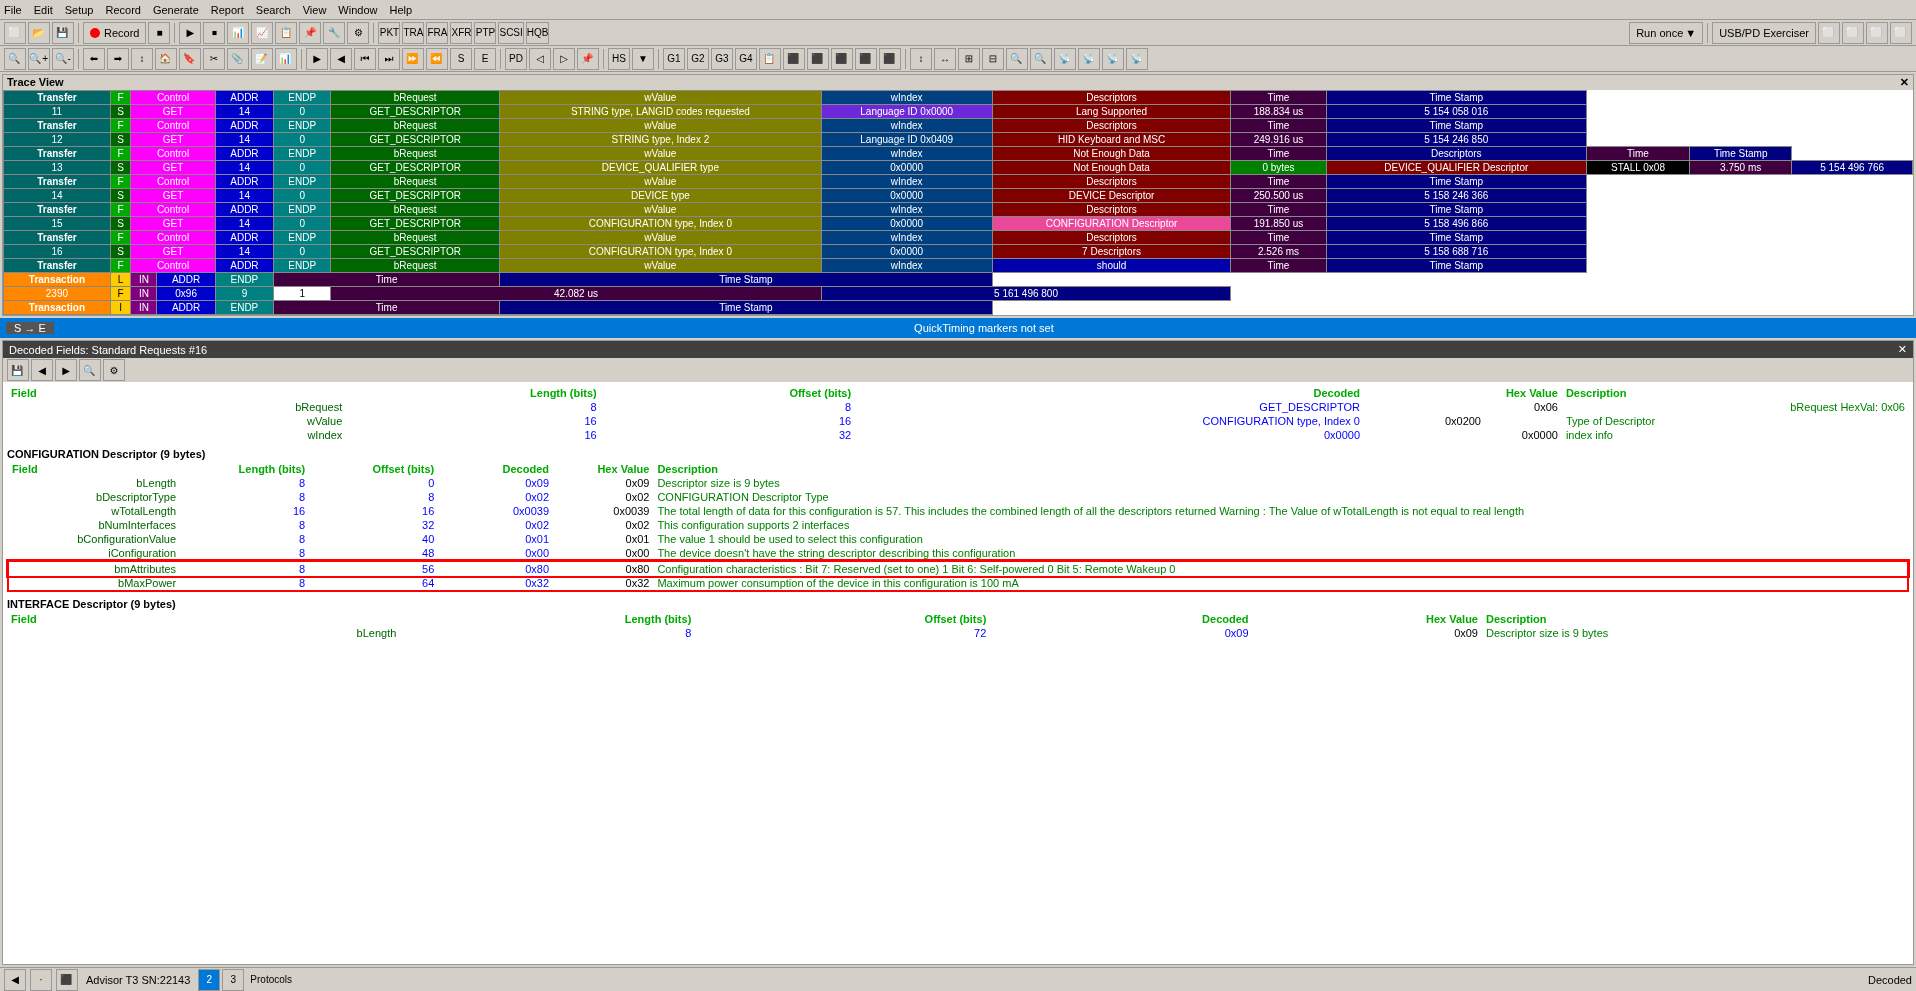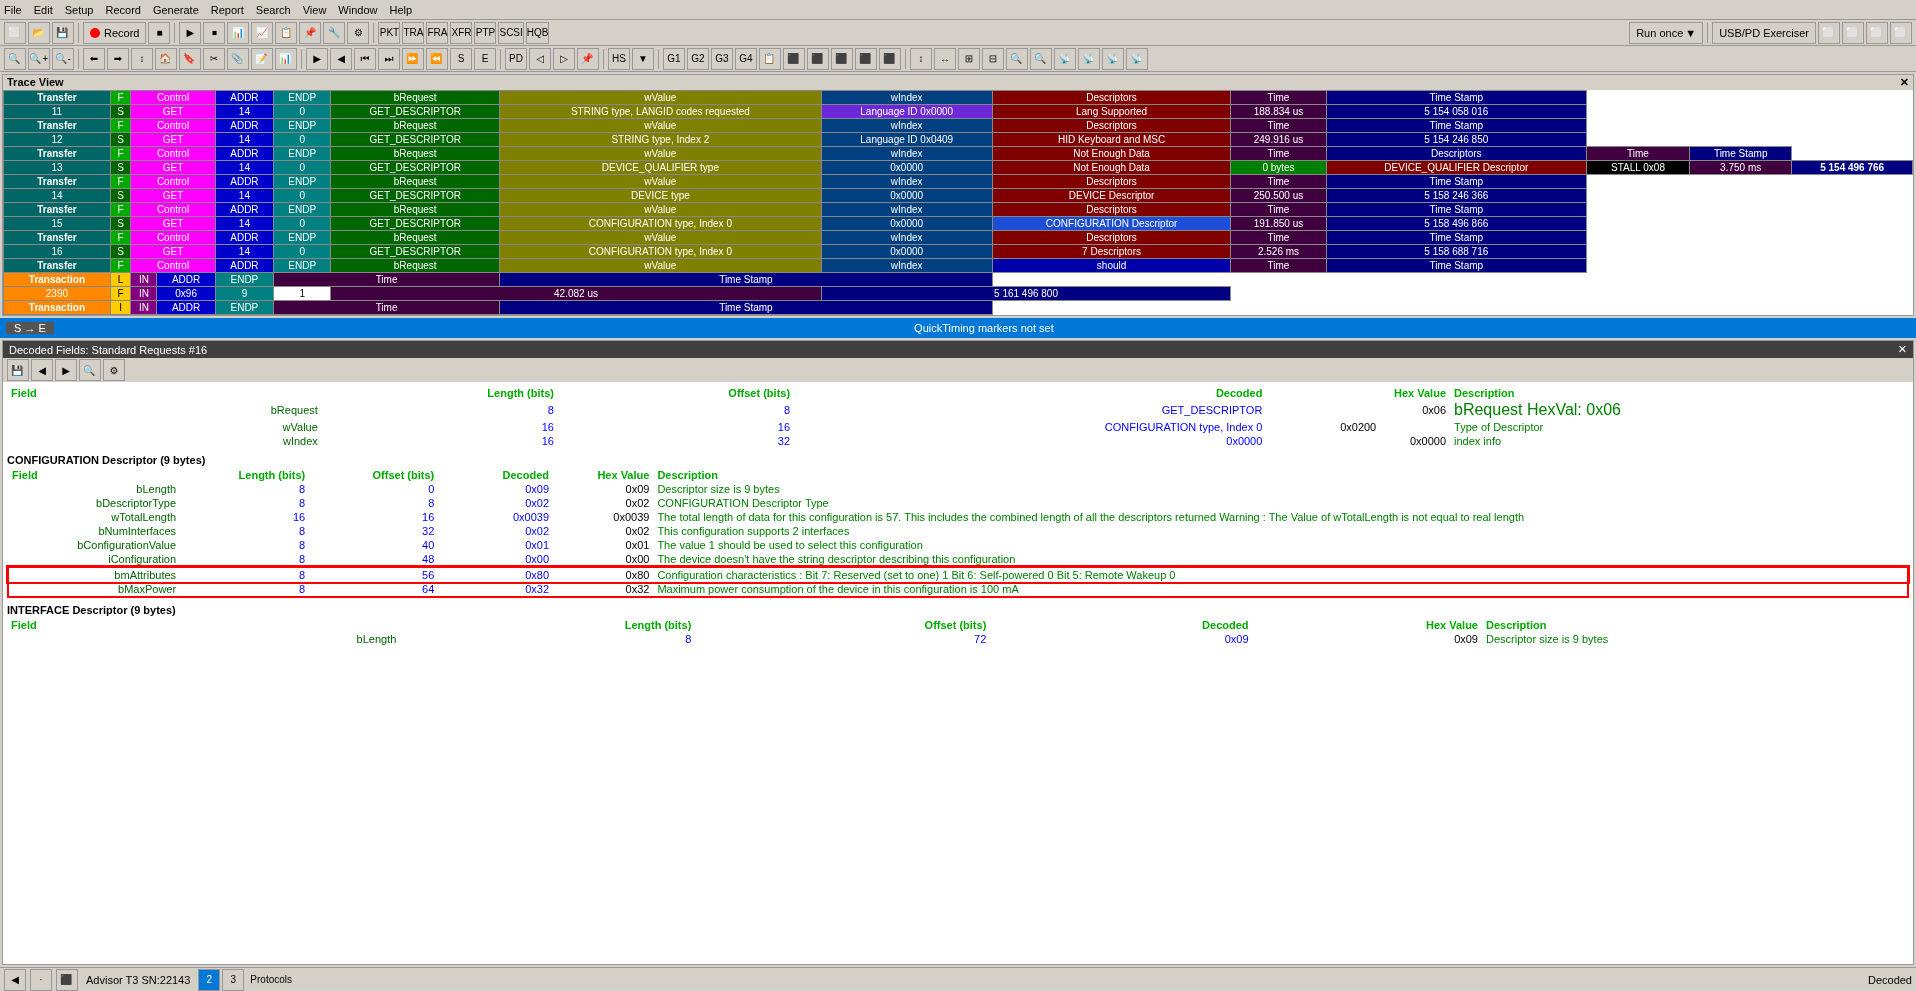--- a/index.html
+++ b/index.html
@@ -226,21 +226,21 @@
           <td style="background:#0000cc;color:white;">14</td>
           <td style="background:#008080;color:white;">0</td>
           <td style="background:#006600;color:white;">GET_DESCRIPTOR</td>
           <td style="background:#808000;color:white;">DEVICE_QUALIFIER type</td>
           <td style="background:#004080;color:white;">0x0000</td>
           <td style="background:#800000;color:white;">Not Enough Data</td>
           <td style="background:#008000;color:white;">0 bytes</td>
           <td style="background:#800000;color:white;">DEVICE_QUALIFIER Descriptor</td>
           <td style="background:#000000;color:white;">STALL 0x08</td>
           <td style="background:#400040;color:white;">3.750 ms</td>
-          <td style="background:#000080;color:white;font-weight:bold;">5   154 496 766</td>
+          <td style="background:#000080;color:white;">5   154 496 766</td>
         </tr>
 
         <tr>
           <td style="background:#006666;color:white;font-weight:bold;">Transfer</td>
           <td style="background:#00aa00;color:white;">F</td>
           <td colspan="2" style="background:#ff00ff;color:white;">Control</td>
           <td style="background:#0000cc;color:white;">ADDR</td>
           <td style="background:#008080;color:white;">ENDP</td>
           <td style="background:#006600;color:white;">bRequest</td>
           <td style="background:#808000;color:white;">wValue</td>
@@ -278,21 +278,21 @@
         </tr>
         <tr>
           <td style="background:#006666;color:white;">15</td>
           <td style="background:#006600;color:white;">S</td>
           <td style="background:#ff00ff;color:white;" colspan="2">GET</td>
           <td style="background:#0000cc;color:white;">14</td>
           <td style="background:#008080;color:white;">0</td>
           <td style="background:#006600;color:white;">GET_DESCRIPTOR</td>
           <td style="background:#808000;color:white;">CONFIGURATION type, Index 0</td>
           <td style="background:#004080;color:white;">0x0000</td>
-          <td style="background:#1d4ed8;color:white;">CONFIGURATION Descriptor</td>
+          <td style="background:#ec4899;color:white;">CONFIGURATION Descriptor</td>
           <td style="background:#400040;color:white;">191.850 us</td>
           <td style="background:#000080;color:white;">5   158 496 866</td>
         </tr>
 
         <tr>
           <td style="background:#006666;color:white;font-weight:bold;">Transfer</td>
           <td style="background:#00aa00;color:white;">F</td>
           <td colspan="2" style="background:#ff00ff;color:white;">Control</td>
           <td style="background:#0000cc;color:white;">ADDR</td>
           <td style="background:#008080;color:white;">ENDP</td>
@@ -399,21 +399,21 @@
             <th style="color:#00aa00;text-align:left;padding:1px 4px;font-size:11px;">Description</th>
           </tr>
         </thead>
         <tbody>
           <tr>
             <td style="color:#006600;text-align:right;padding:1px 4px;font-size:11px;">bRequest</td>
             <td style="color:#0000ff;text-align:right;padding:1px 4px;font-size:11px;">8</td>
             <td style="color:#0000ff;text-align:right;padding:1px 4px;font-size:11px;">8</td>
             <td style="color:#0000ff;text-align:right;padding:1px 4px;font-size:11px;">GET_DESCRIPTOR</td>
             <td style="text-align:right;padding:1px 4px;font-size:11px;">0x06</td>
-            <td style="color:#008000;text-align:left;padding:1px 4px;font-size:16px;margin-top:37px;">bRequest HexVal: 0x06</td>
+            <td style="color:#008000;text-align:right;padding:1px 4px;font-size:11px;margin-top:37px;">bRequest HexVal: 0x06</td>
           </tr>
           <tr>
             <td style="color:#006600;text-align:right;padding:1px 4px;font-size:11px;">wValue</td>
             <td style="color:#0000ff;text-align:right;padding:1px 4px;font-size:11px;">16</td>
             <td style="color:#0000ff;text-align:right;padding:1px 4px;font-size:11px;">16</td>
             <td style="color:#0000ff;text-align:right;padding:1px 4px;font-size:11px;">CONFIGURATION type, Index 0</td>
             <td style="text-align:center;padding:1px 4px;font-size:11px;">0x0200</td>
             <td style="color:#008000;text-align:left;padding:1px 4px;font-size:11px;">Type of Descriptor</td>
           </tr>
           <tr>

